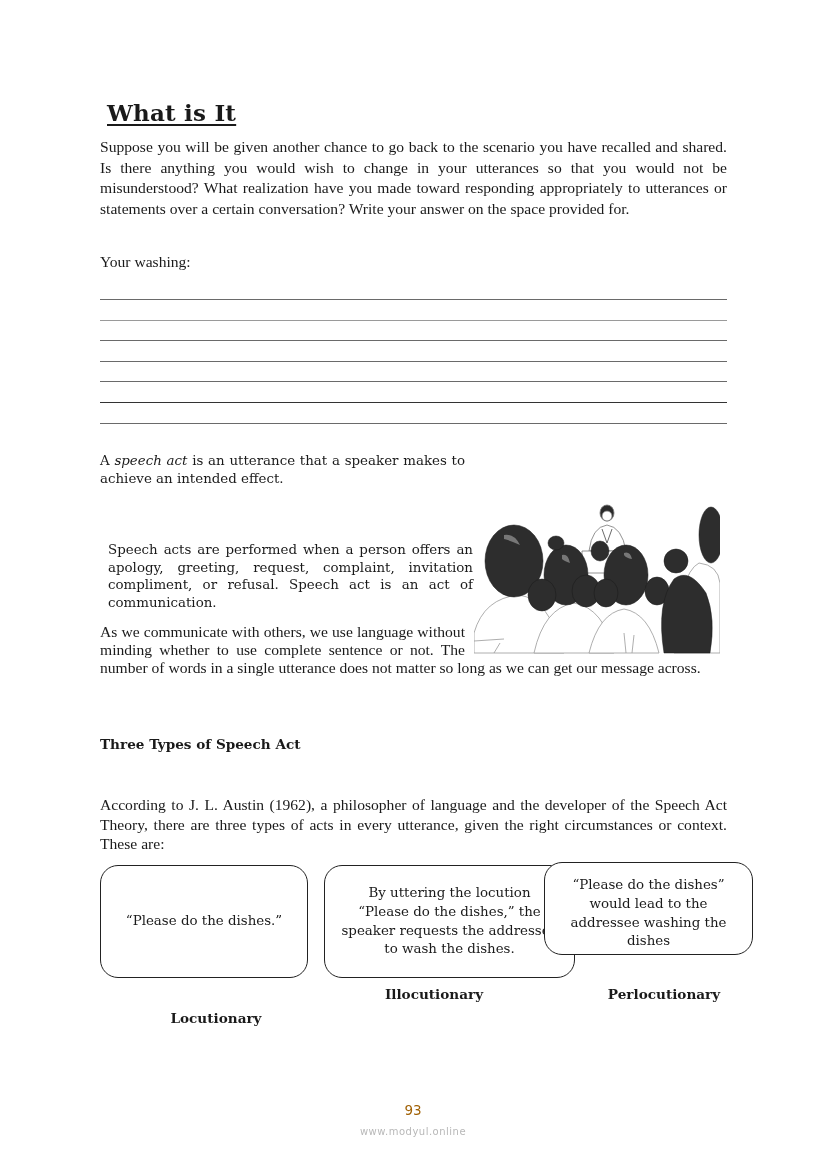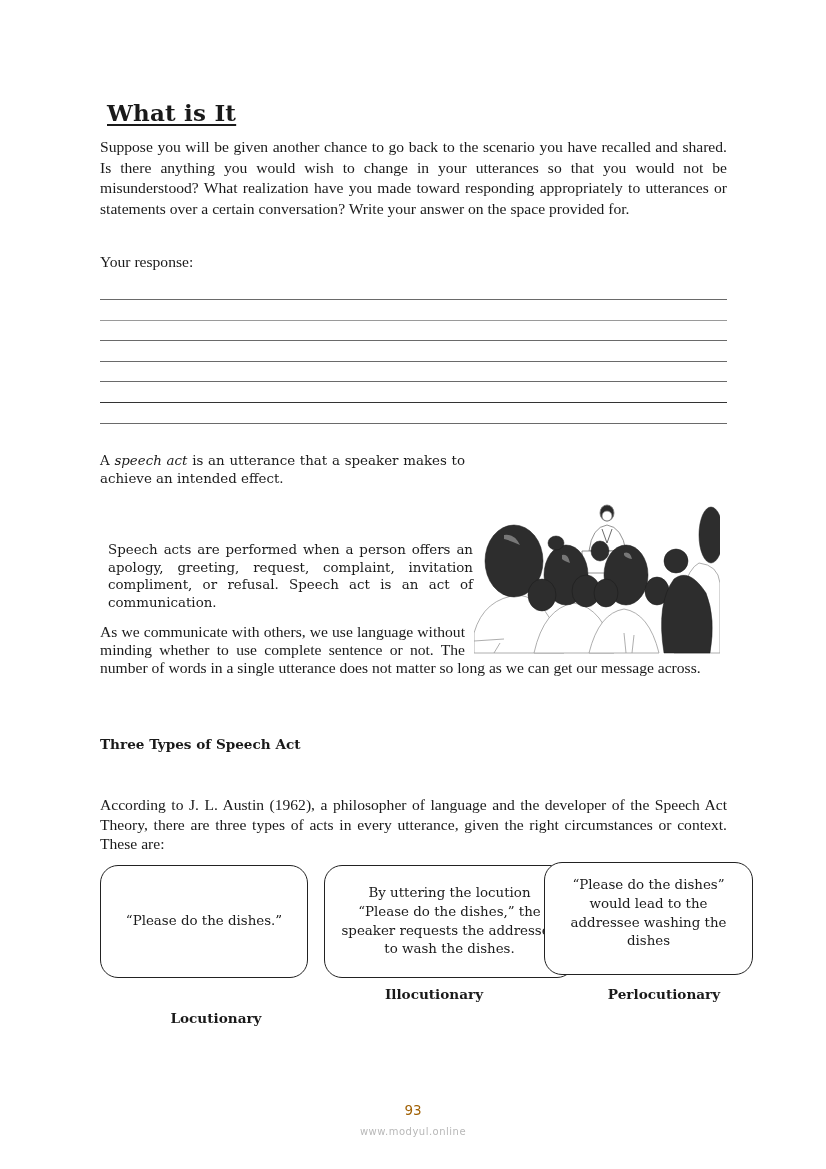--- a/index.html
+++ b/index.html
@@ -23,40 +23,40 @@
   .p4 .wrapbox { float: right; width: 262px; height: 36px; }
   .section-h { left: 100px; top: 736px; font-family: "DejaVu Serif", serif; font-weight: bold;
                font-size: 13.6px; }
   .p5 { left: 100px; top: 795px; width: 627px; font-family: "Liberation Serif", serif;
         font-size: 15.6px; line-height: 19.5px; text-align: justify; }
   .box { position: absolute; border: 1.3px solid #222; border-radius: 18px; background: #fff;
          display: flex; align-items: center; justify-content: center; text-align: center;
          font-family: "DejaVu Serif", serif; font-size: 13.4px; line-height: 18.8px; box-sizing: border-box; }
   .box1 { left: 100px; top: 865px; width: 208px; height: 113px; }
   .box2 { left: 324px; top: 865px; width: 251px; height: 113px; padding: 0 16px; }
-  .box3 { left: 544px; top: 862px; width: 209px; height: 113px; padding: 0 14px; align-items: flex-start; padding-top: 13px; }
+  .box3 { left: 544px; top: 862px; width: 209px; height: 93px; padding: 0 14px; align-items: flex-start; padding-top: 13px; }
   .box-label { position: absolute; font-family: "DejaVu Serif", serif; font-weight: bold; font-size: 13.6px;
                text-align: center; }
   .lbl1 { left: 100px; width: 232px; top: 986px; margin-top: 24px; }
   .lbl2 { left: 324px; width: 220px; top: 986px; }
   .lbl3 { left: 554px; width: 220px; top: 986px; }
   .page-num { left: 0; width: 826px; top: 1102px; text-align: center; font-family: "DejaVu Sans", sans-serif;
               font-size: 13.5px; color: #a16207; }
   .watermark { left: 0; width: 826px; top: 1126px; text-align: center; font-family: "DejaVu Sans", sans-serif;
                font-size: 10px; color: #b8b8b8; letter-spacing: 0.5px; }
   .illustration { left: 474px; top: 503px; width: 246px; height: 152px; }
 </style>
 </head>
 <body>
 
 <h1 class="abs title" style="margin:0;">What is It</h1>
 
 <p class="abs para p1" style="margin:0;">Suppose you will be given another chance to go back to the scenario you have recalled and shared. Is there anything you would wish to change in your utterances so that you would not be misunderstood? What realization have you made toward responding appropriately to utterances or statements over a certain conversation? Write your answer on the space provided for.</p>
 
-<div class="abs resp-label">Your response:</div>
+<div class="abs resp-label">Your washing:</div>
 
 <div>
   <div class="line" style="top:299px;"></div>
   <div class="line" style="top:320px; border-top-color:#9a9a9a;"></div>
   <div class="line" style="top:340px;"></div>
   <div class="line" style="top:361px;"></div>
   <div class="line" style="top:381px;"></div>
   <div class="line" style="top:402px; border-top-color:#333;"></div>
   <div class="line" style="top:423px;"></div>
 </div>

